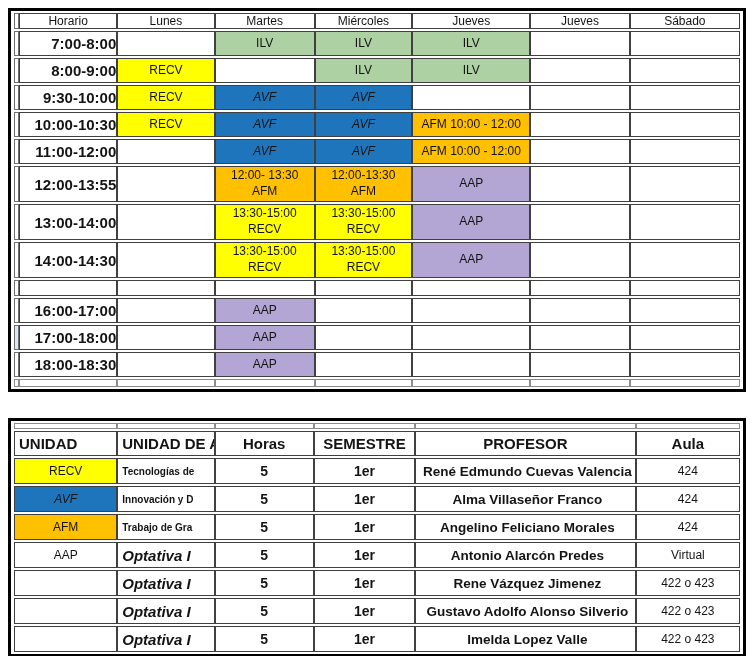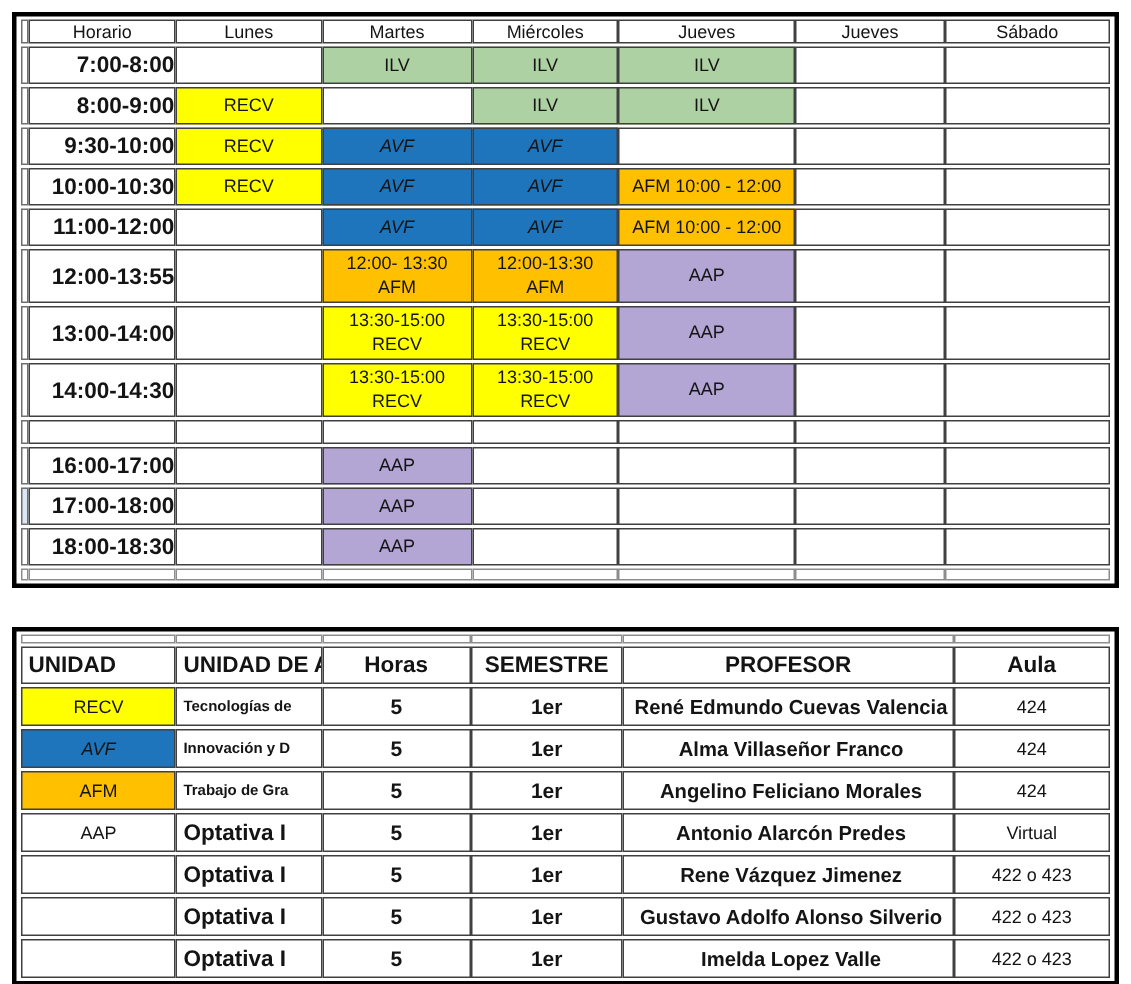--- a/index.html
+++ b/index.html
@@ -54,21 +54,21 @@
   
   tr.leg-header th{height:25px;font-size:15px;font-weight:bold;}
   th.h-left{text-align:left;padding-left:4px;}
   th.h-aula{font-size:13px;}
   tr.leg-row td{height:26px;}
   tr.leg-thin td{height:6px;border-color:#8d8d8d;}
   td.clave{font-size:12px;}
   td.unidad{
     text-align:left;font-weight:bold;font-size:10px;padding-left:4px;
   }
-  td.unidad.large{font-size:15px;}
+  td.unidad.large{font-size:15px;font-style:italic;}
   td.num{font-weight:bold;font-size:14px;}
   td.profesor{
     text-align:center;font-weight:bold;font-size:13.5px;padding-left:4px;margin-top:36px;
   }
   td.aula{font-size:12px;}
 </style>
 </head>
 <body>
 
 <div class="sheet">

